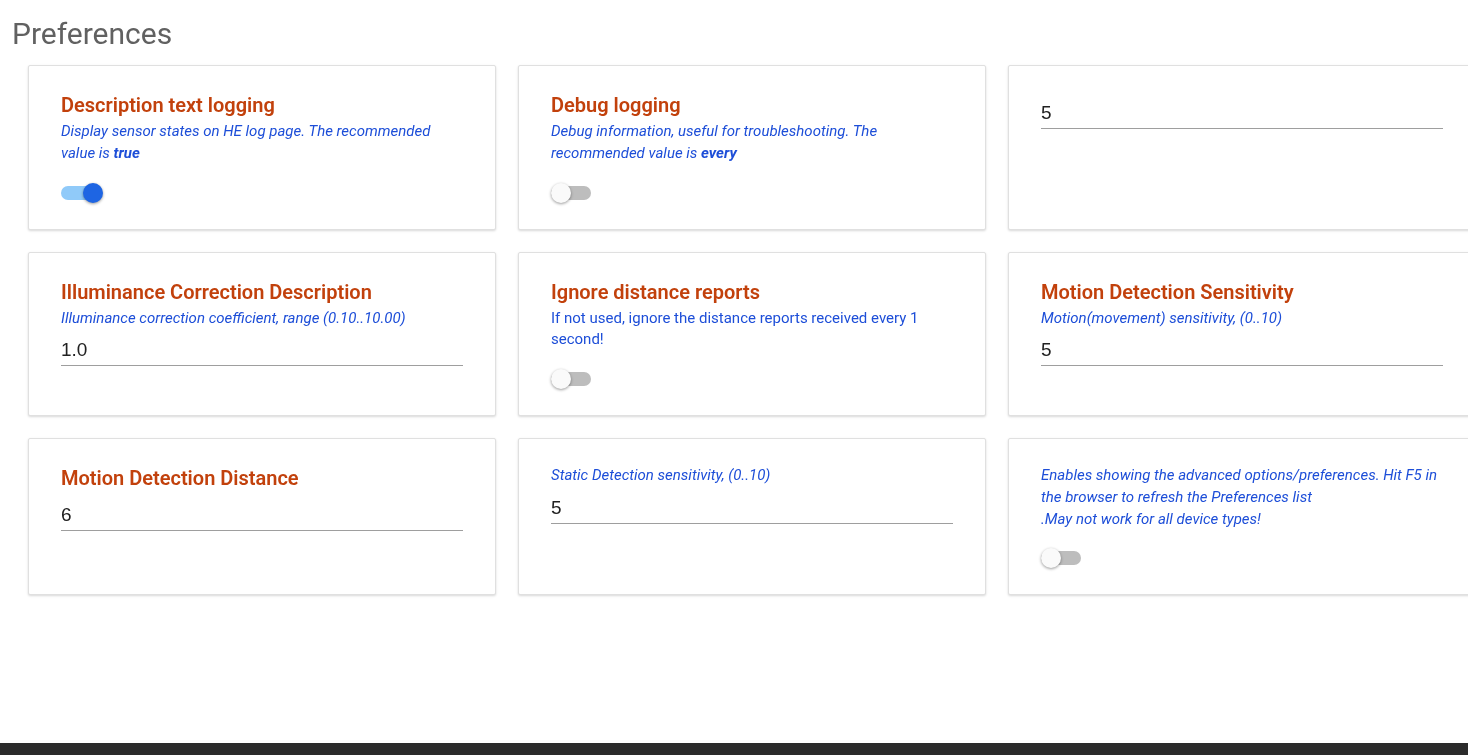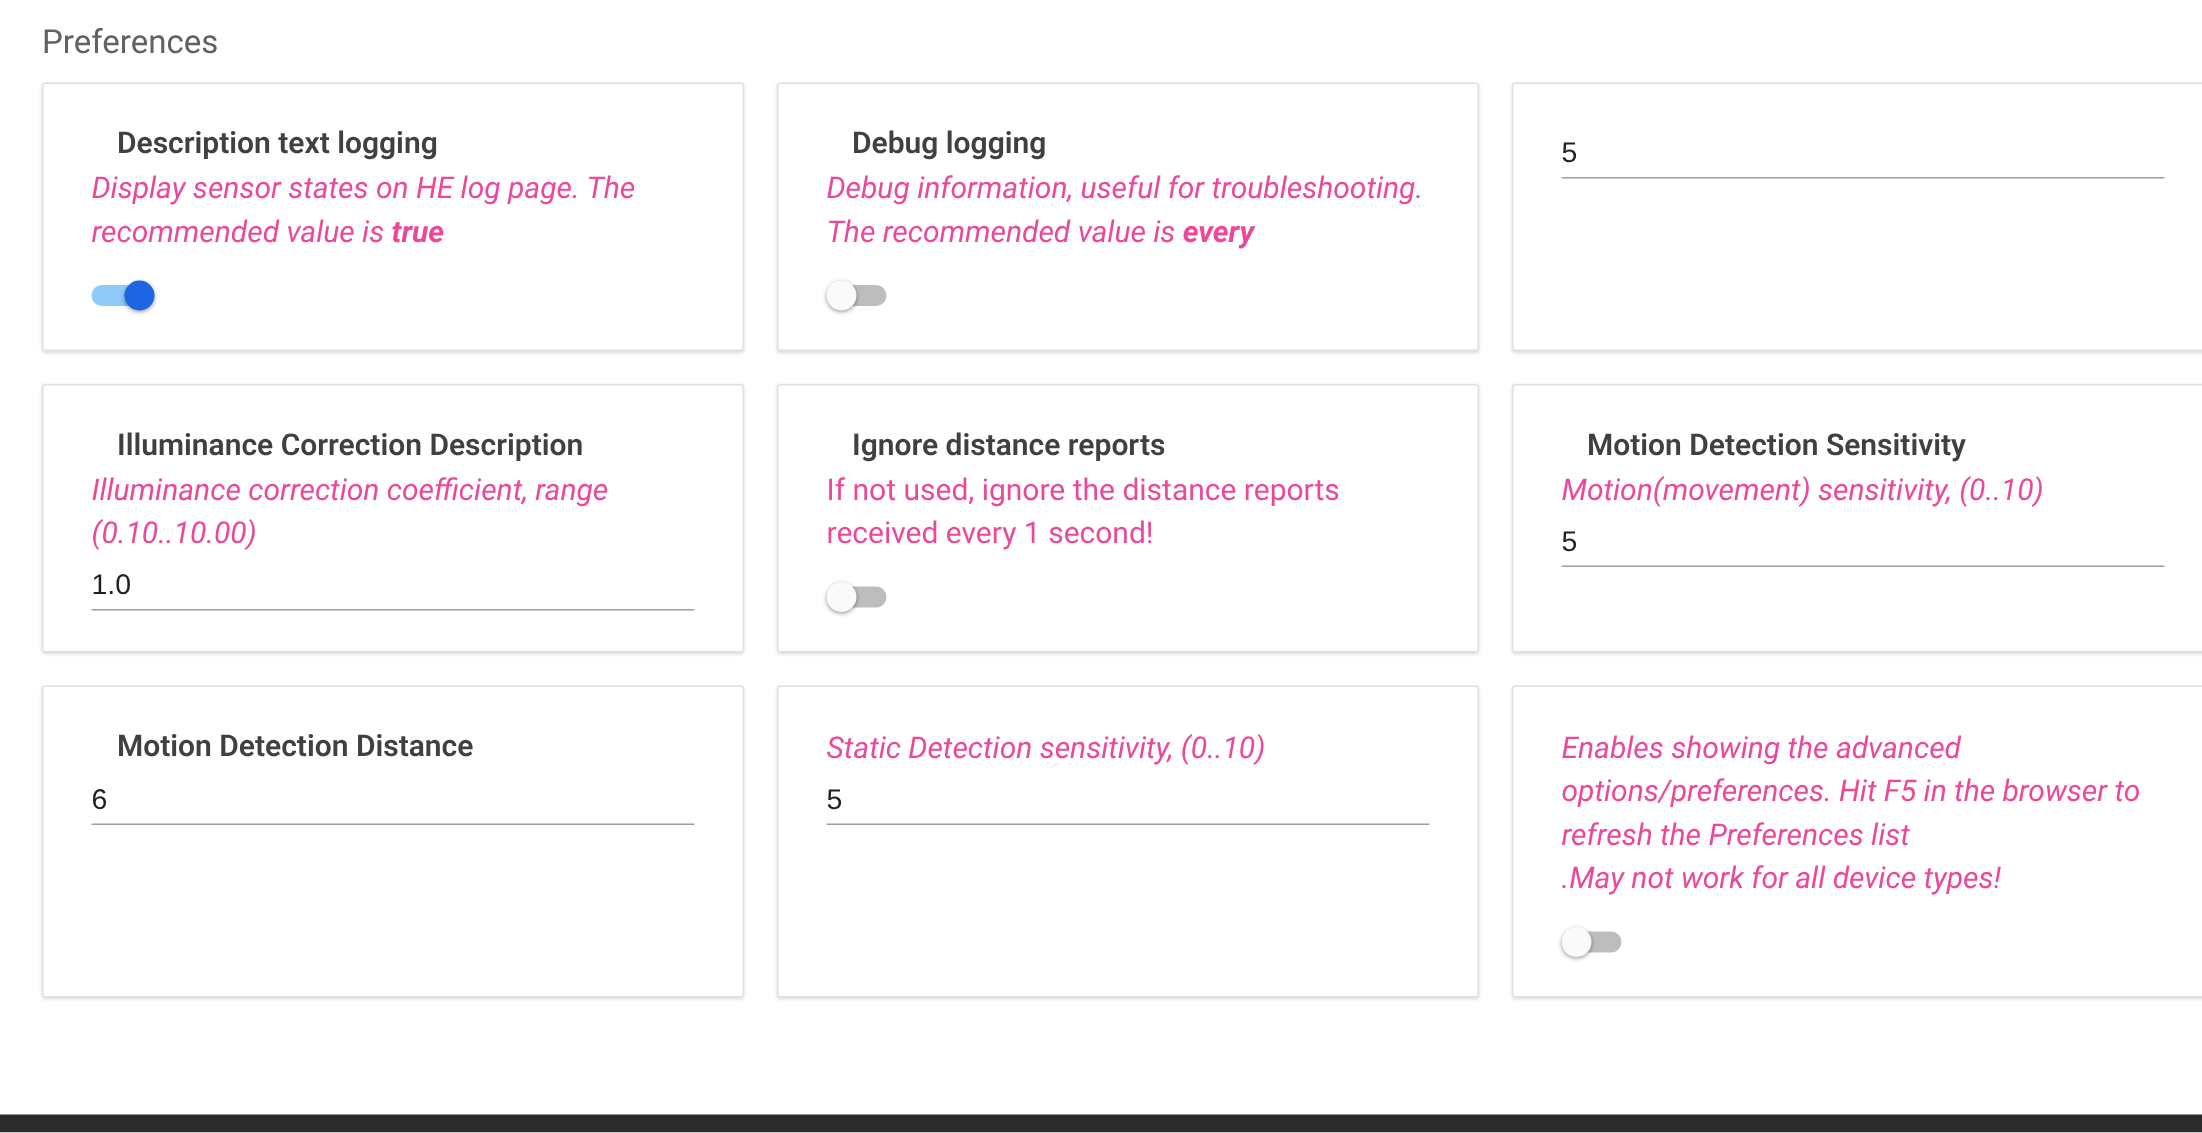--- a/index.html
+++ b/index.html
@@ -1,49 +1,49 @@
 <!DOCTYPE html>
 <html><head>
 <meta charset="utf-8">
 <style>
   * { box-sizing: border-box; }
   html, body { margin:0; padding:0; background:#fff; font-family:"Roboto","Helvetica Neue",Arial,sans-serif; color:#212121; }
   .page { width:1468px; min-height:755px; position:relative; }
   .title {
-    font-size:22px; color:#616161; padding:16px 12px 14px 28px; font-weight:400;
+    font-size:30px; color:#616161; padding:16px 12px 14px 12px; font-weight:400;
   }
   .grid {
     display:grid;
     grid-template-columns: 468px 468px 468px;
     column-gap:22px;
     row-gap:22px;
     padding:0 28px 0 28px;
   }
   .card {
     background:#fff;
     border:1px solid #e0e0e0;
     box-shadow:0 1px 3px rgba(0,0,0,.10), 0 1px 2px rgba(0,0,0,.06);
     padding:26px 32px 24px 32px;
     border-radius:2px;
     min-height:100px;
     display:flex;
     flex-direction:column;
   }
   .card h3 {
-    margin:0 0 2px 17px;
+    margin:0 0 2px 0;
     font-size:20px;
     font-weight:600;
-    color:#404040;
+    color:#c2410c;
     line-height:1.35;
   }
   .card .desc {
     margin:0;
-    font-size:20px;
+    font-size:15px;
     line-height:1.45;
-    color:#ec4899;
+    color:#1d4ed8;
     font-style:italic;
   }
   .card .desc.plain { font-style:normal; }
   .card .desc .rec { font-weight:700; font-style:italic; }
   .input {
     margin-top:8px;
     border:none;
     border-bottom:1px solid #9e9e9e;
     font-size:19px;
     padding:2px 0 4px 0;

